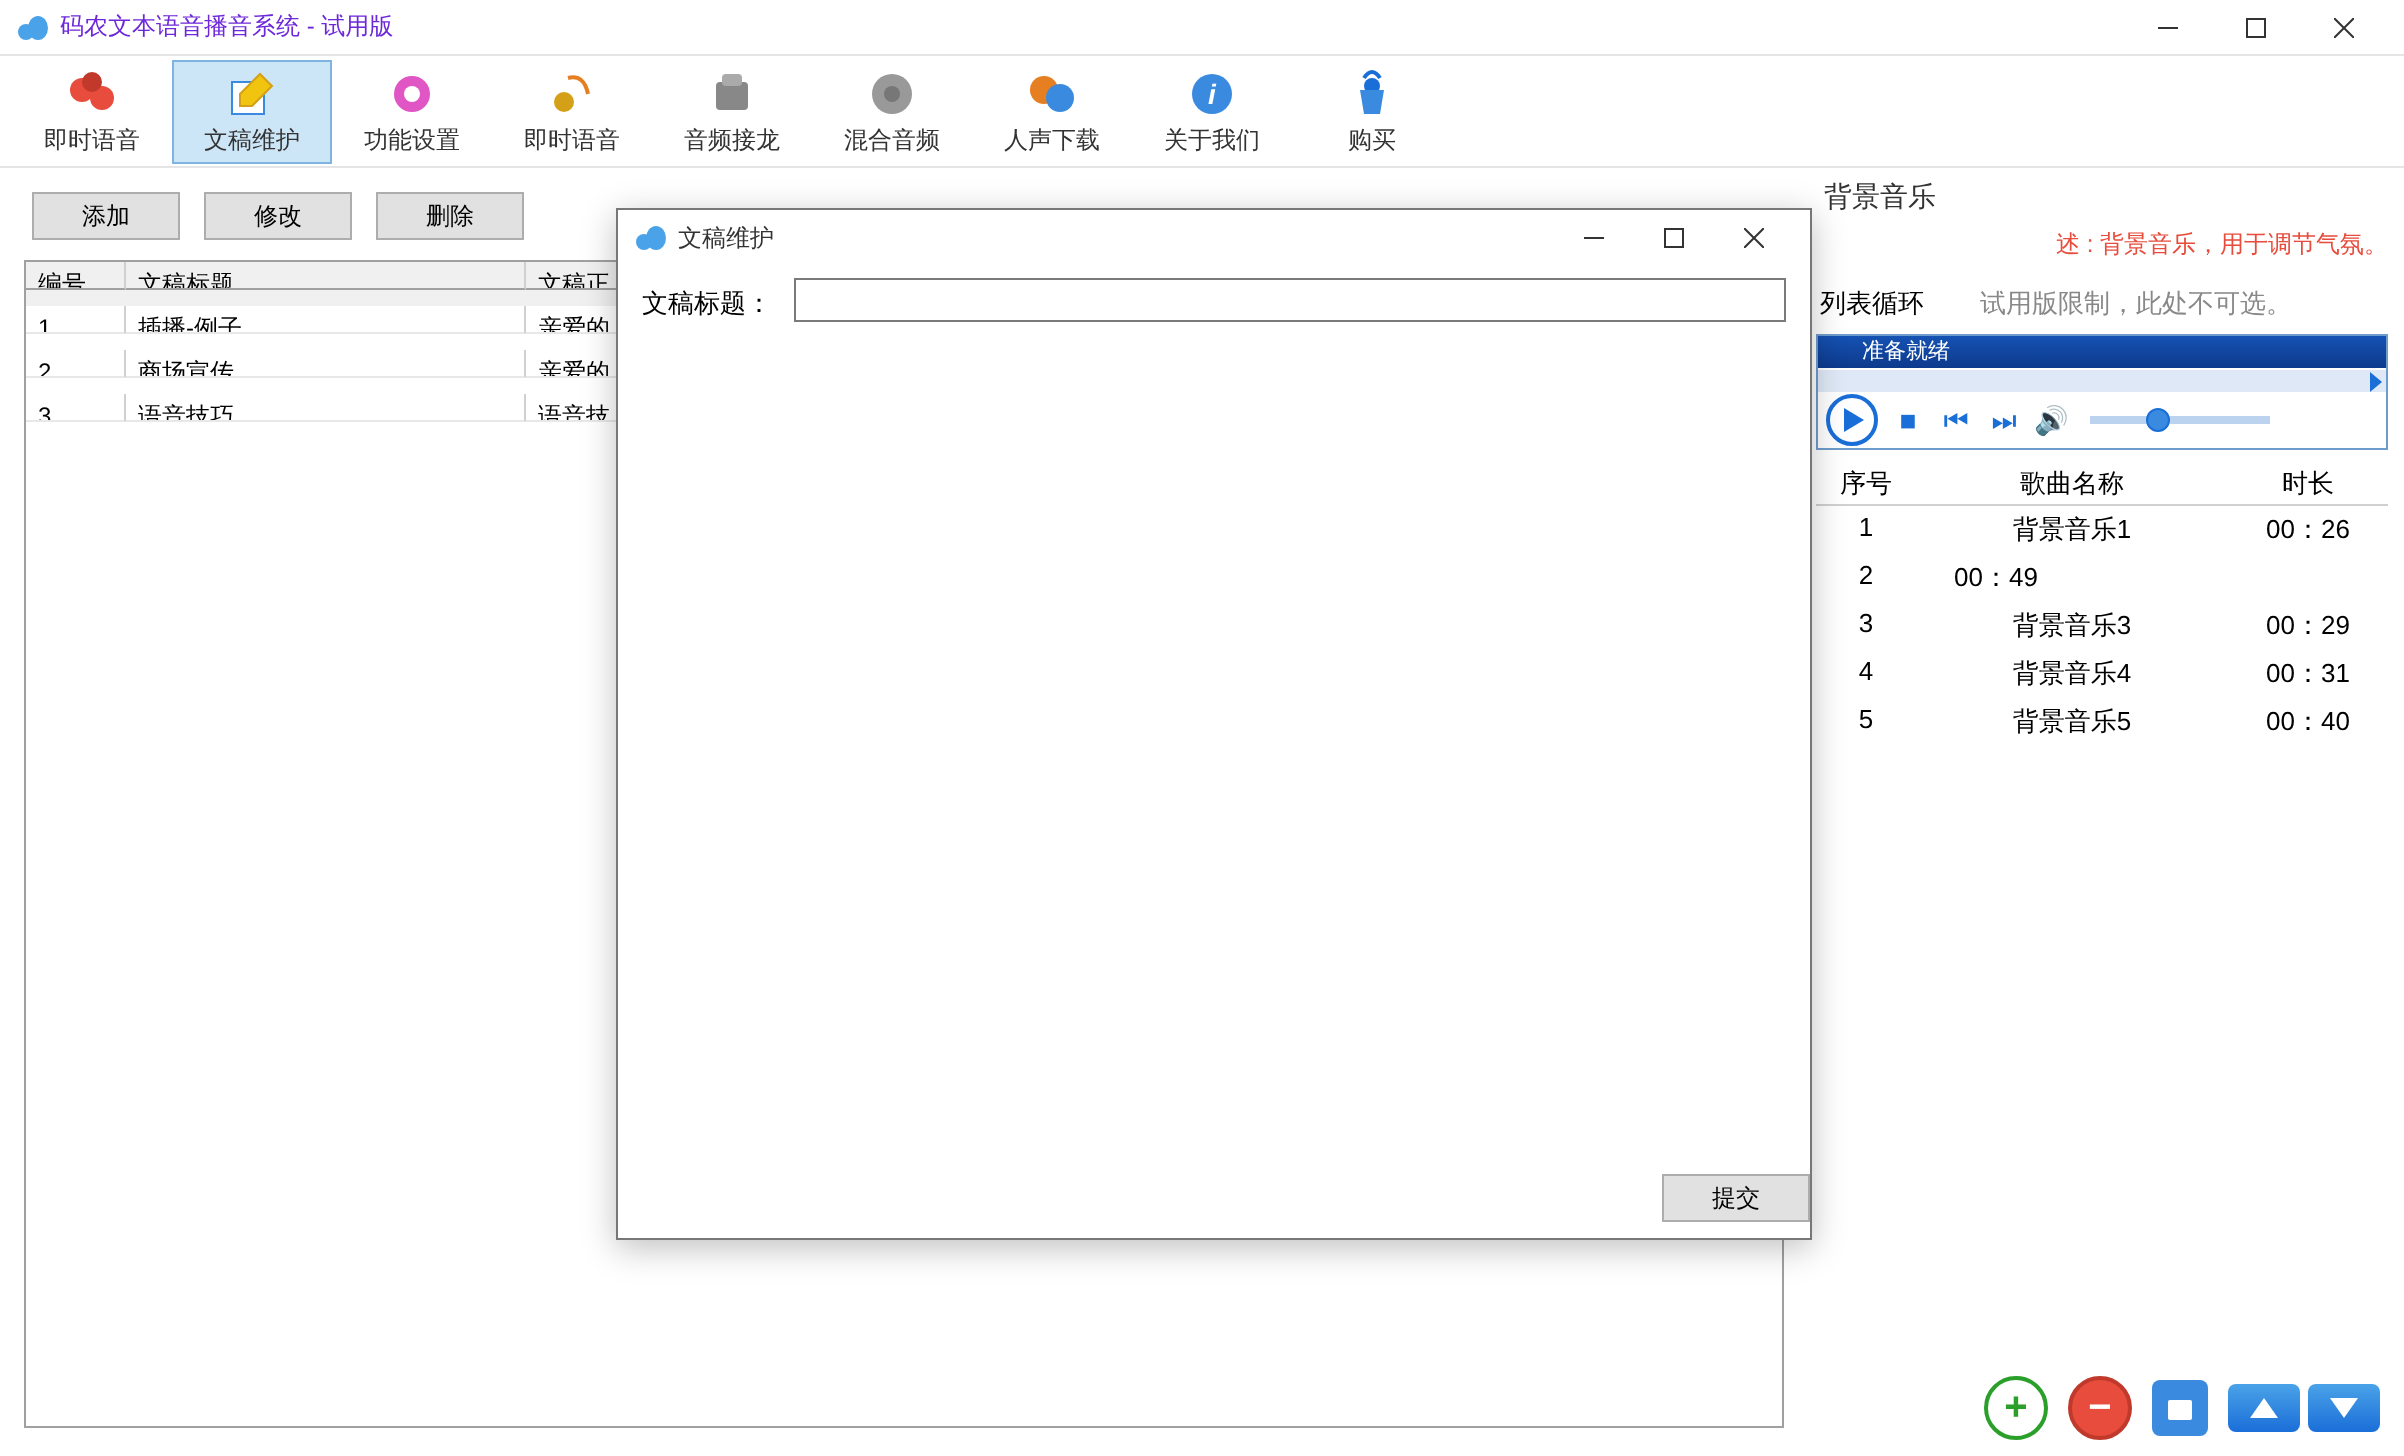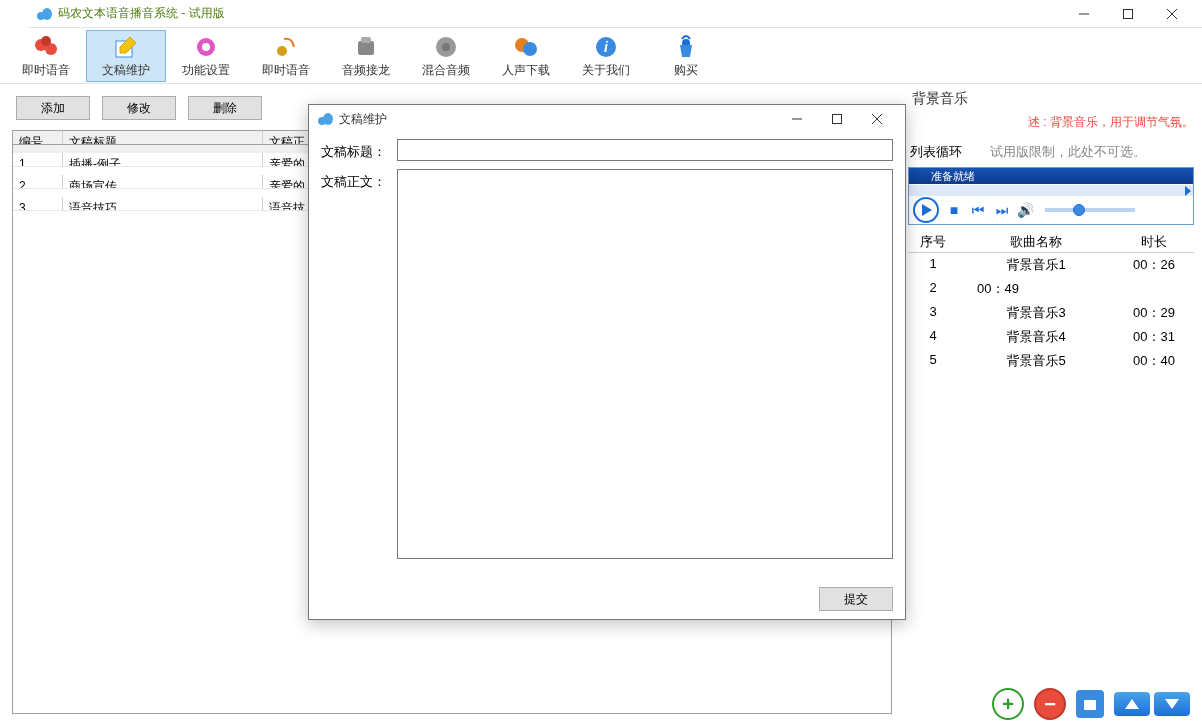--- a/index.html
+++ b/index.html
@@ -1,19 +1,19 @@
 <!DOCTYPE html>
 <html><head>
 <meta charset="utf-8">
 <style>
 * { box-sizing: border-box; margin: 0; padding: 0; font-family: "Microsoft YaHei", sans-serif; }
 body { background: #fff; width: 1202px; height: 728px; overflow: hidden; position: relative; font-size: 12px; }
 
 
-.main-titlebar { height: 28px; background: #fff; border-bottom: 1px solid #e5e5e5; display: flex; align-items: center; padding: 0 8px; color: #4d7c0f; font-size: 12px; margin-left: 28px; }
+.main-titlebar { height: 28px; background: #fff; border-bottom: 1px solid #e5e5e5; display: flex; align-items: center; padding: 0 8px; color: #6d28d9; font-size: 12px; }
 .main-titlebar .app-icon { width: 16px; height: 14px; margin-right: 6px; }
 .main-titlebar .spacer { flex: 1; }
 .main-titlebar .win-btn { width: 44px; height: 28px; display: flex; align-items: center; justify-content: center; color: #333; }
 
 
 .toolbar { height: 56px; background: #fff; display: flex; padding: 2px 6px 0; gap: 0; border-bottom: 1px solid #e5e5e5; }
 .toolbar .tbtn { width: 80px; height: 52px; display: flex; flex-direction: column; align-items: center; justify-content: center; gap: 2px; font-size: 12px; color: #333; border: 1px solid transparent; }
 .toolbar .tbtn.active { background: #cde6f7; border: 1px solid #7eb4e1; }
 .toolbar .tbtn .ticon { width: 28px; height: 26px; display:flex; align-items:center; justify-content:center; }
 
@@ -72,21 +72,21 @@
 
 .dialog { position:absolute; left:308px; top:104px; width:598px; height:516px; background:#fff; border:1px solid #777; box-shadow:0 4px 16px rgba(0,0,0,0.25); display:flex; flex-direction:column; }
 .dlg-title { height:28px; display:flex; align-items:center; padding:0 8px; font-size:12px; color:#333; }
 .dlg-title .spacer { flex:1; }
 .dlg-title .win-btn { width:40px; height:28px; display:flex; align-items:center; justify-content:center; font-size:13px; }
 .dlg-body { flex:1; padding:6px 12px; display:flex; flex-direction:column; gap:8px; }
 .dlg-row { display:flex; align-items:flex-start; gap:4px; }
 .dlg-label { width:72px; font-size:13px; padding-top:4px; }
 .dlg-input { flex:1; height:22px; border:1px solid #7a7a7a; padding:0 4px; font-size:12px; }
 .dlg-textarea { flex:1; height:390px; border:1px solid #7a7a7a; resize:none; font-size:12px; padding:4px; background:#fff; }
-.dlg-footer { height:40px; display:flex; justify-content:flex-end; align-items:center; padding-right:12px; }
+.dlg-footer { height:40px; display:flex; justify-content:flex-end; align-items:center; }
 .dlg-submit { width:74px; height:24px; background:#e1e1e1; border:1px solid #adadad; font-size:12px; }
 
 svg { display:block; }
 </style>
 </head>
 <body>
 
 <div class="main-titlebar">
   <span class="app-icon">
     <svg width="16" height="14" viewBox="0 0 16 14">
@@ -342,21 +342,17 @@
           <line x1="0" y1="0" x2="10" y2="10" stroke="#333"></line>
           <line x1="10" y1="0" x2="0" y2="10" stroke="#333"></line>
         </svg>
       </span>
   </div>
   <div class="dlg-body">
     <div class="dlg-row">
       <div class="dlg-label">文稿标题：</div>
       <input class="dlg-input" value="" style="">
     </div>
-    <div class="dlg-row" style="flex:1">
-      <div class="dlg-label">文稿正文：</div>
-      <textarea class="dlg-textarea" style=""></textarea>
-    </div>
   </div>
   <div class="dlg-footer">
     <button class="dlg-submit">提交</button>
   </div>
 </div>
 
 </body></html>

